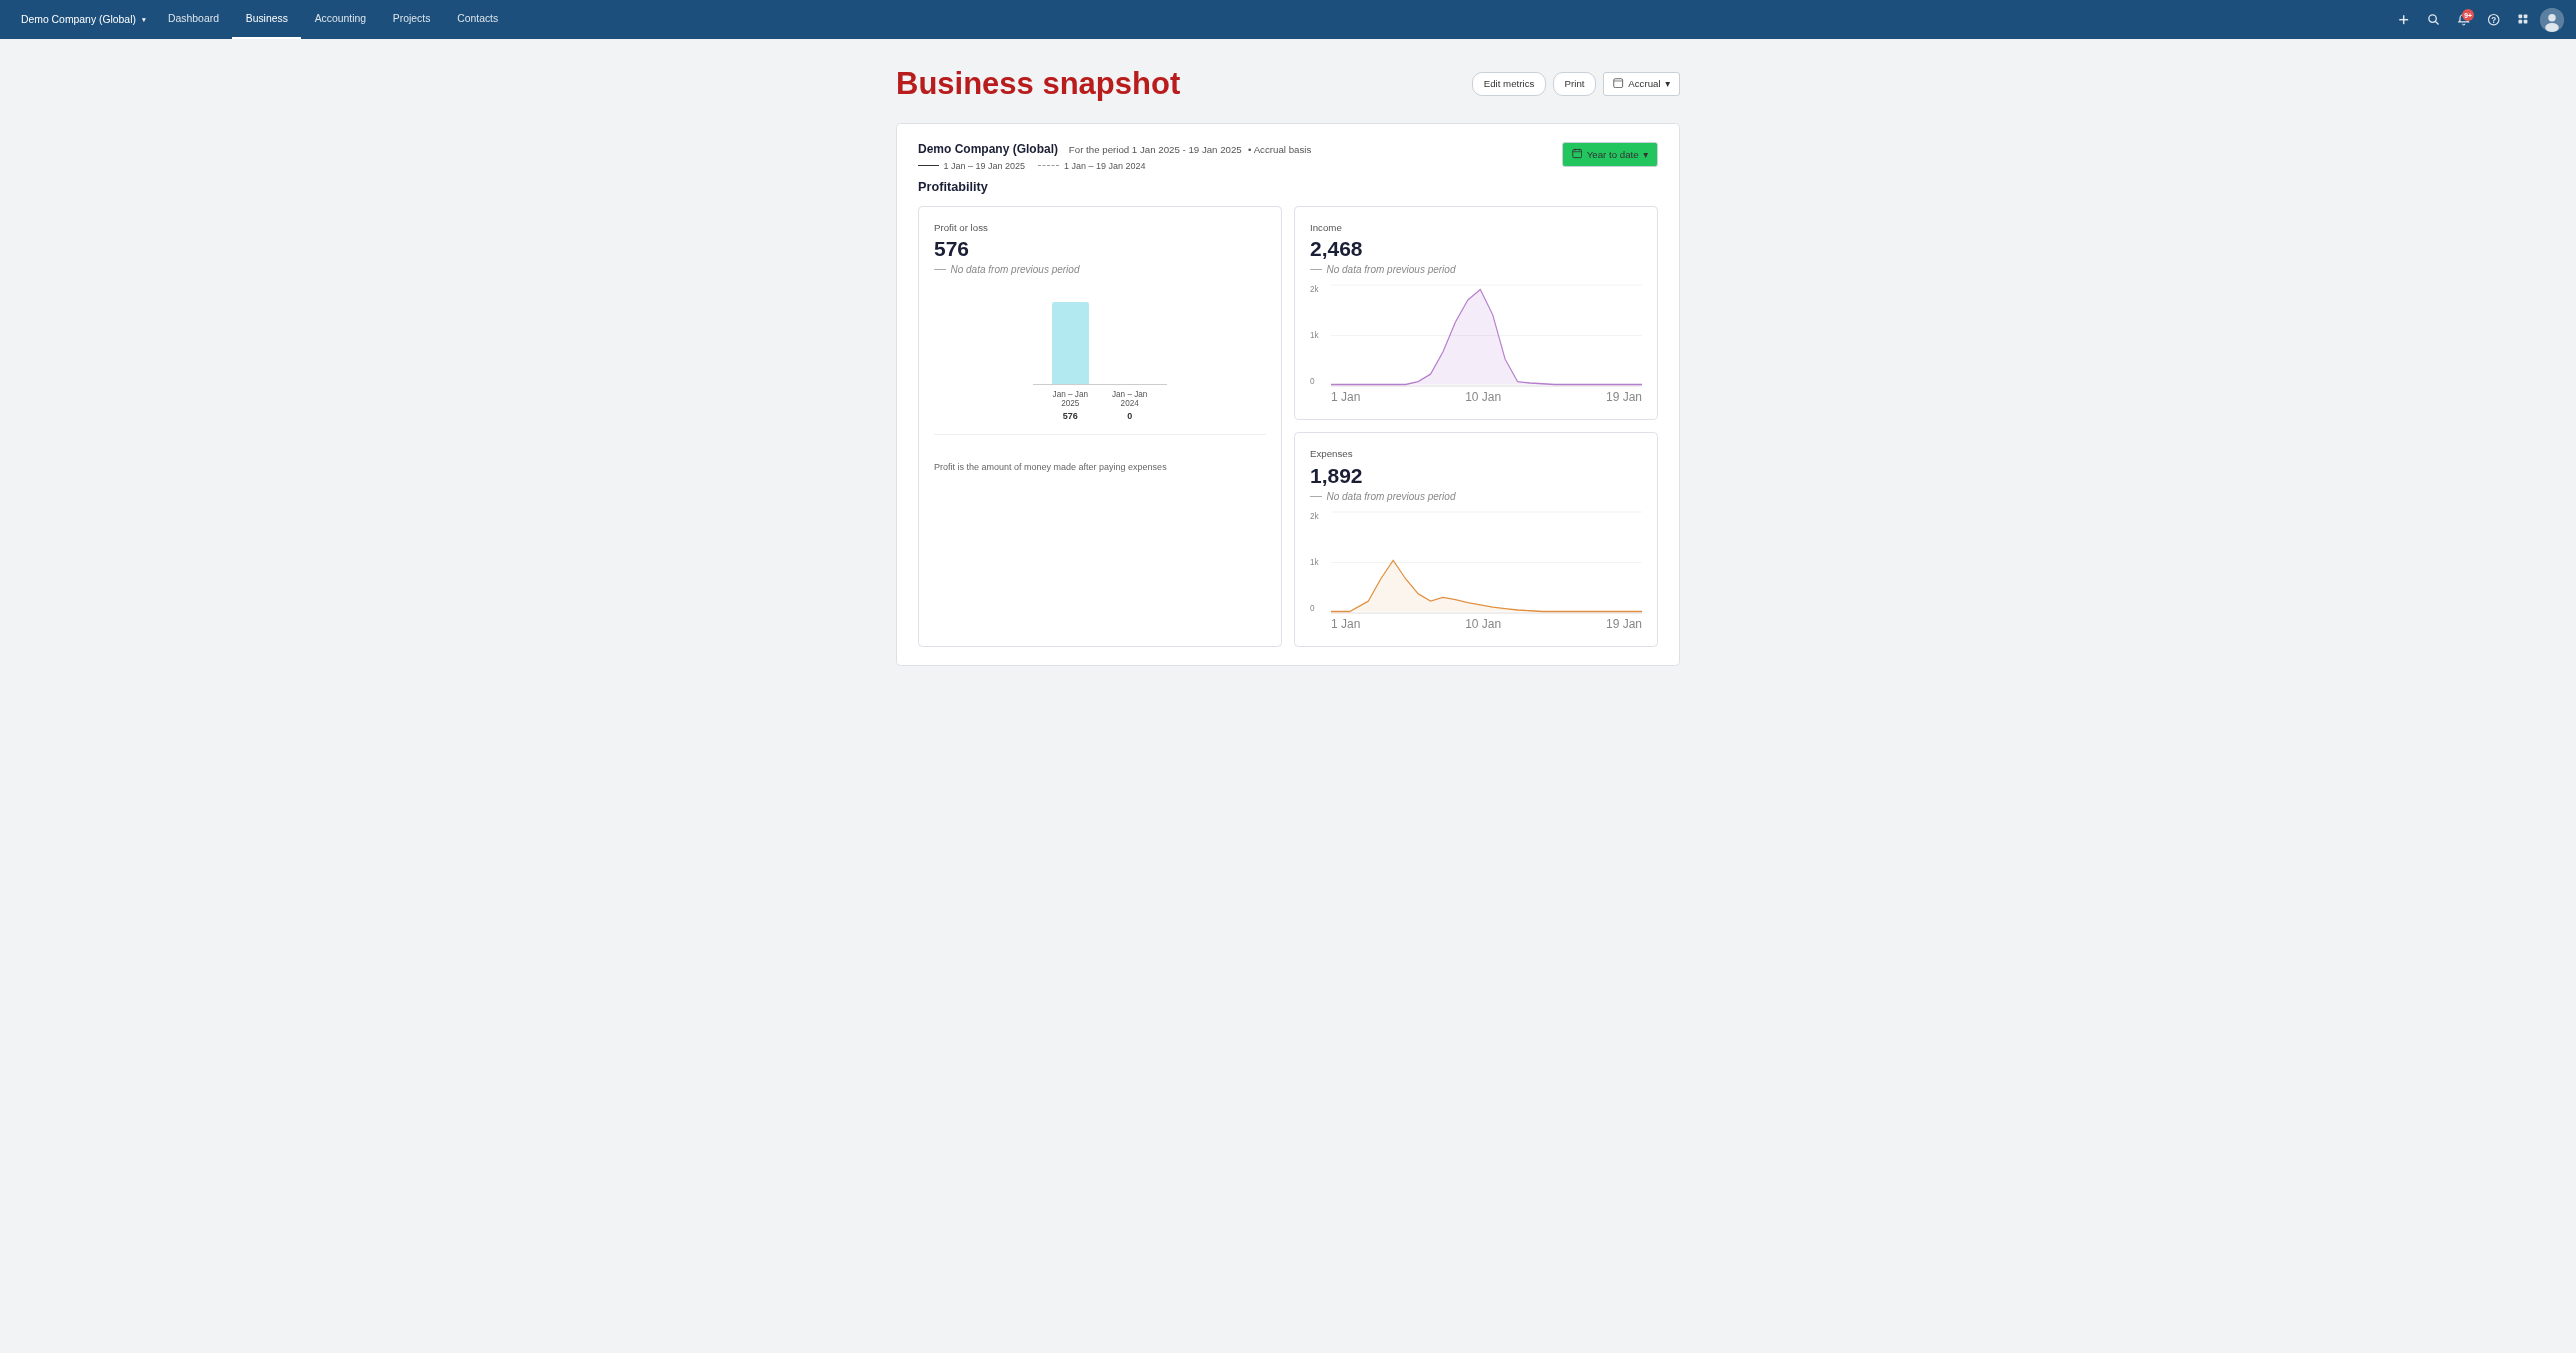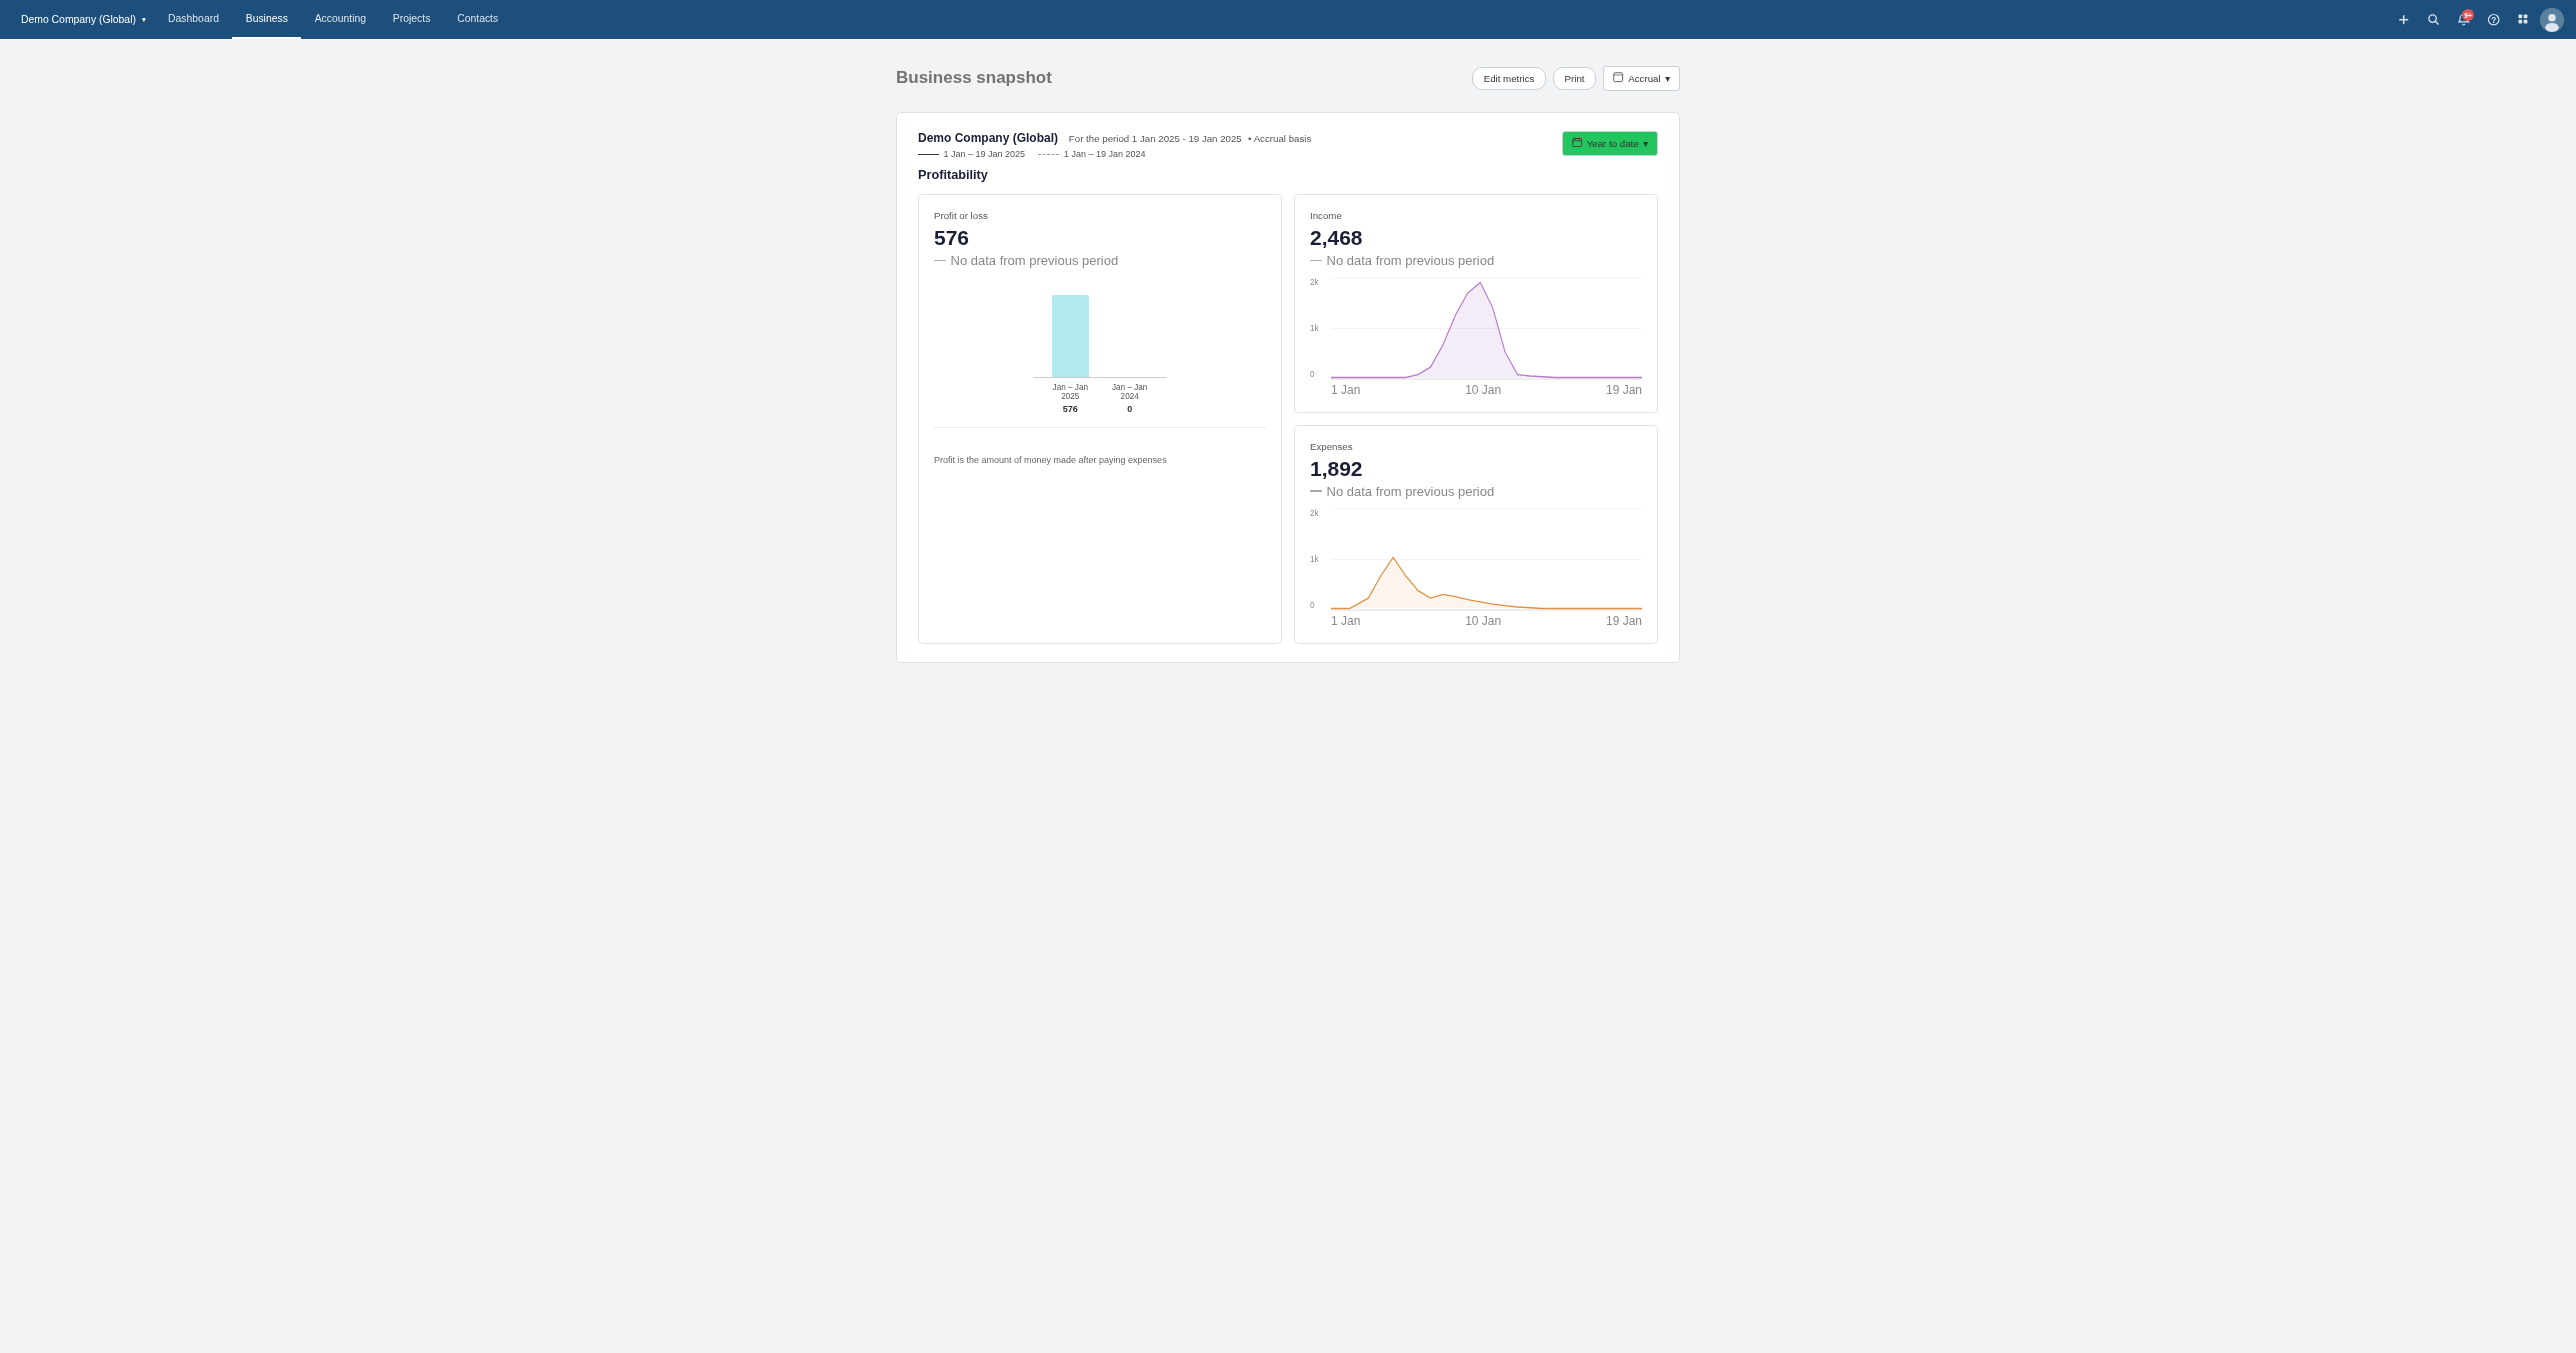--- a/index.html
+++ b/index.html
@@ -13,21 +13,21 @@
     .nav-link { color: rgba(255,255,255,0.85); font-size: 10.4px; padding: 0 13.4px; height: 100%; display: flex; align-items: center; cursor: pointer; text-decoration: none; border-bottom: 2.2px solid transparent; }
     .nav-link.active { color: #fff; border-bottom: 2.2px solid #fff; }
     .nav-right { display: flex; align-items: center; gap: 3px; margin-left: auto; }
     .nav-icon-btn { color: rgba(255,255,255,0.85); width: 27px; height: 27px; display: flex; align-items: center; justify-content: center; cursor: pointer; border-radius: 3px; font-size: 13.4px; position: relative; }
     .badge { position: absolute; top: 3px; right: 3px; background: #e05353; color: #fff; border-radius: 50%; width: 12px; height: 12px; font-size: 6.7px; display: flex; align-items: center; justify-content: center; font-weight: bold; }
     .avatar { width: 24px; height: 24px; border-radius: 50%; background: #6b8fa3; display: flex; align-items: center; justify-content: center; color: #fff; font-size: 9.7px; font-weight: 600; cursor: pointer; overflow: hidden; }
 
     
     .page { max-width: 820px; margin: 0 auto; padding: 27px 18px; }
     .page-header { display: flex; align-items: center; justify-content: space-between; margin-bottom: 21px; }
-    .page-title { font-size: 17px; font-weight: 700; color: #737373; }
+    .page-title { font-size: 31px; font-weight: 700; color: #b91c1c; }
     .page-header-actions { display: flex; gap: 7.5px; align-items: center; }
     .btn { border: 0.7px solid #c9d0d8; background: #fff; border-radius: 10px; padding: 5.2px 10.4px; font-size: 9.7px; cursor: pointer; color: #333; display: flex; align-items: center; gap: 4.5px; }
     .btn-dropdown { border: 0.7px solid #c9d0d8; background: #fff; border-radius: 3px; padding: 5.2px 9px; font-size: 9.7px; cursor: pointer; color: #333; display: flex; align-items: center; gap: 4.5px; }
 
     
     .snapshot-card { background: #fff; border: 0.7px solid #dde1e7; border-radius: 4.5px; padding: 18px 21px; margin-bottom: 18px; }
     .snapshot-header { display: flex; align-items: flex-start; justify-content: space-between; margin-bottom: 9px; }
     .snapshot-company { font-weight: 700; font-size: 12px; color: #1a1f36; display: inline; }
     .snapshot-period { font-size: 9.7px; color: #555; margin-left: 7.5px; }
     .snapshot-basis { color: #555; font-size: 9.7px; margin-left: 3px; }
@@ -36,21 +36,21 @@
     .legend-line { width: 21px; height: 1.5px; background: #333; }
     .legend-dashed { width: 21px; height: 1.5px; border-top: 1.5px dashed #999; }
     .ytd-btn { border: 0.7px solid #c9d0d8; background: #22c55e; border-radius: 3px; padding: 5.2px 9px; font-size: 9.7px; cursor: pointer; color: #333; display: flex; align-items: center; gap: 4.5px; white-space: nowrap; }
 
     
     .section-title { font-size: 12.7px; font-weight: 700; color: #1a1f36; margin-bottom: 12px; }
     .metrics-grid { display: grid; grid-template-columns: 1fr 1fr; gap: 12px; }
     .metric-card { border: 0.7px solid #dde1e7; border-radius: 4.5px; padding: 15px; background: #fff; }
     .metric-label { font-size: 9.7px; color: #555; margin-bottom: 4.5px; font-weight: 500; }
     .metric-value { font-size: 21px; font-weight: 700; color: #1a1f36; margin-bottom: 3px; }
-    .metric-prev { display: flex; align-items: center; gap: 4.5px; font-size: 13px; color: #888; margin-bottom: 10.4px; }
+    .metric-prev { display: flex; align-items: center; gap: 4.5px; font-size: 10px; color: #888; margin-bottom: 10.4px; font-style: italic; }
     .metric-prev .dash { width: 12px; height: 1.5px; background: #aaa; display: inline-block; }
 
     
     .bar-chart-area { display: flex; flex-direction: column; align-items: center; padding-top: 3px; }
     .bar-wrap { display: flex; flex-direction: column; align-items: center; gap: 3px; }
     .bar { width: 37px; border-radius: 2.2px 2.2px 0 0; }
     .bar-label { width: 37px; text-align: center; font-size: 8.2px; color: #555; }
     .bar-val { width: 37px; text-align: center; font-size: 9px; color: #333; font-weight: 600; }
     .profit-note { font-size: 9px; color: #666; margin-top: 13.4px; padding-top: 27px; border-top: 0.7px solid #eee; }
 

